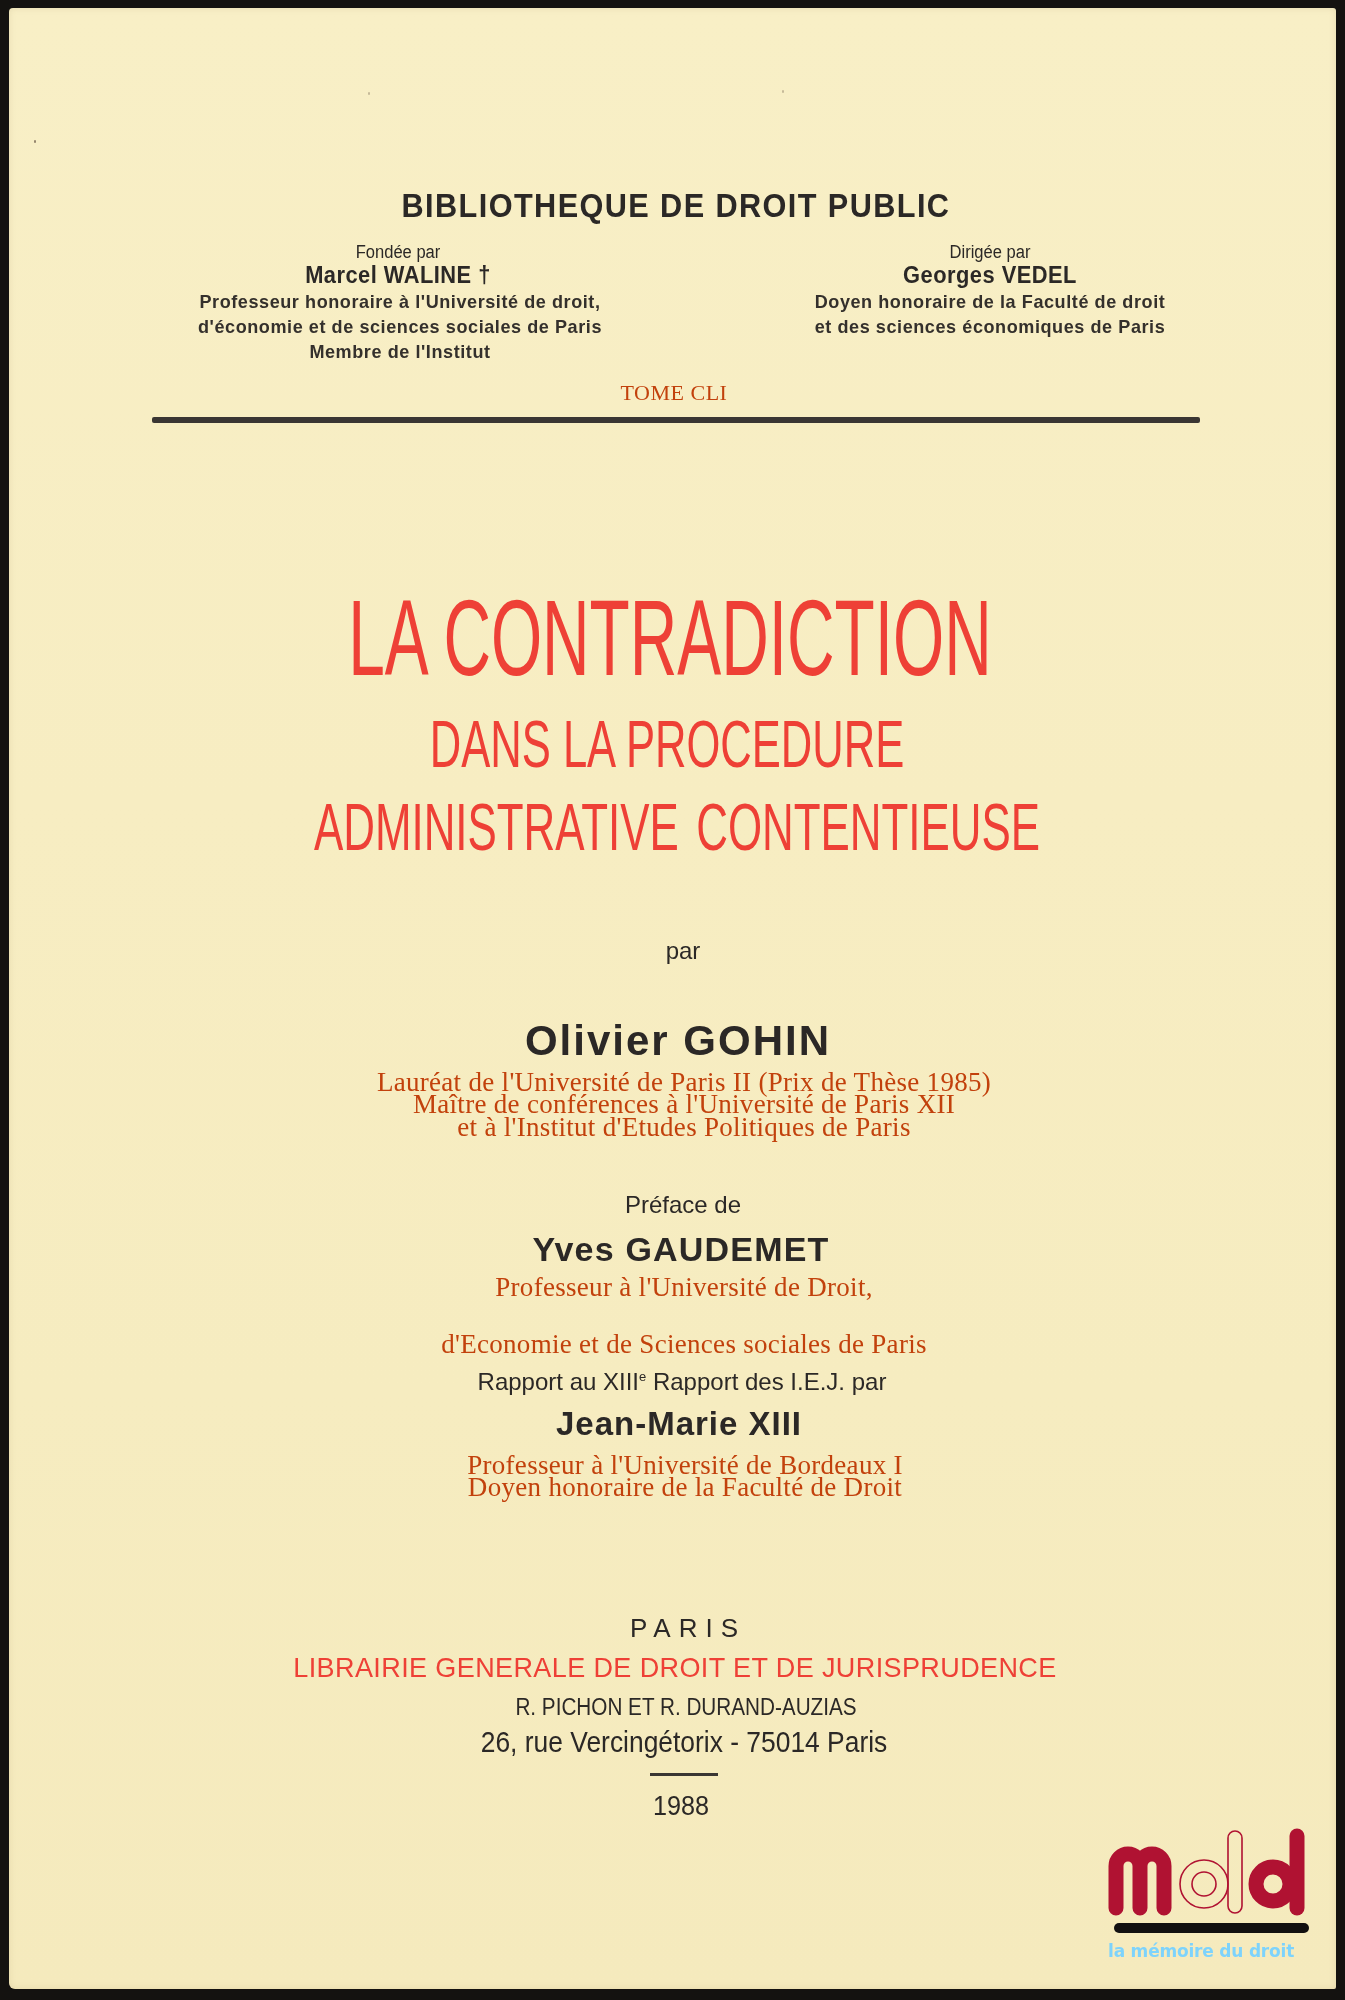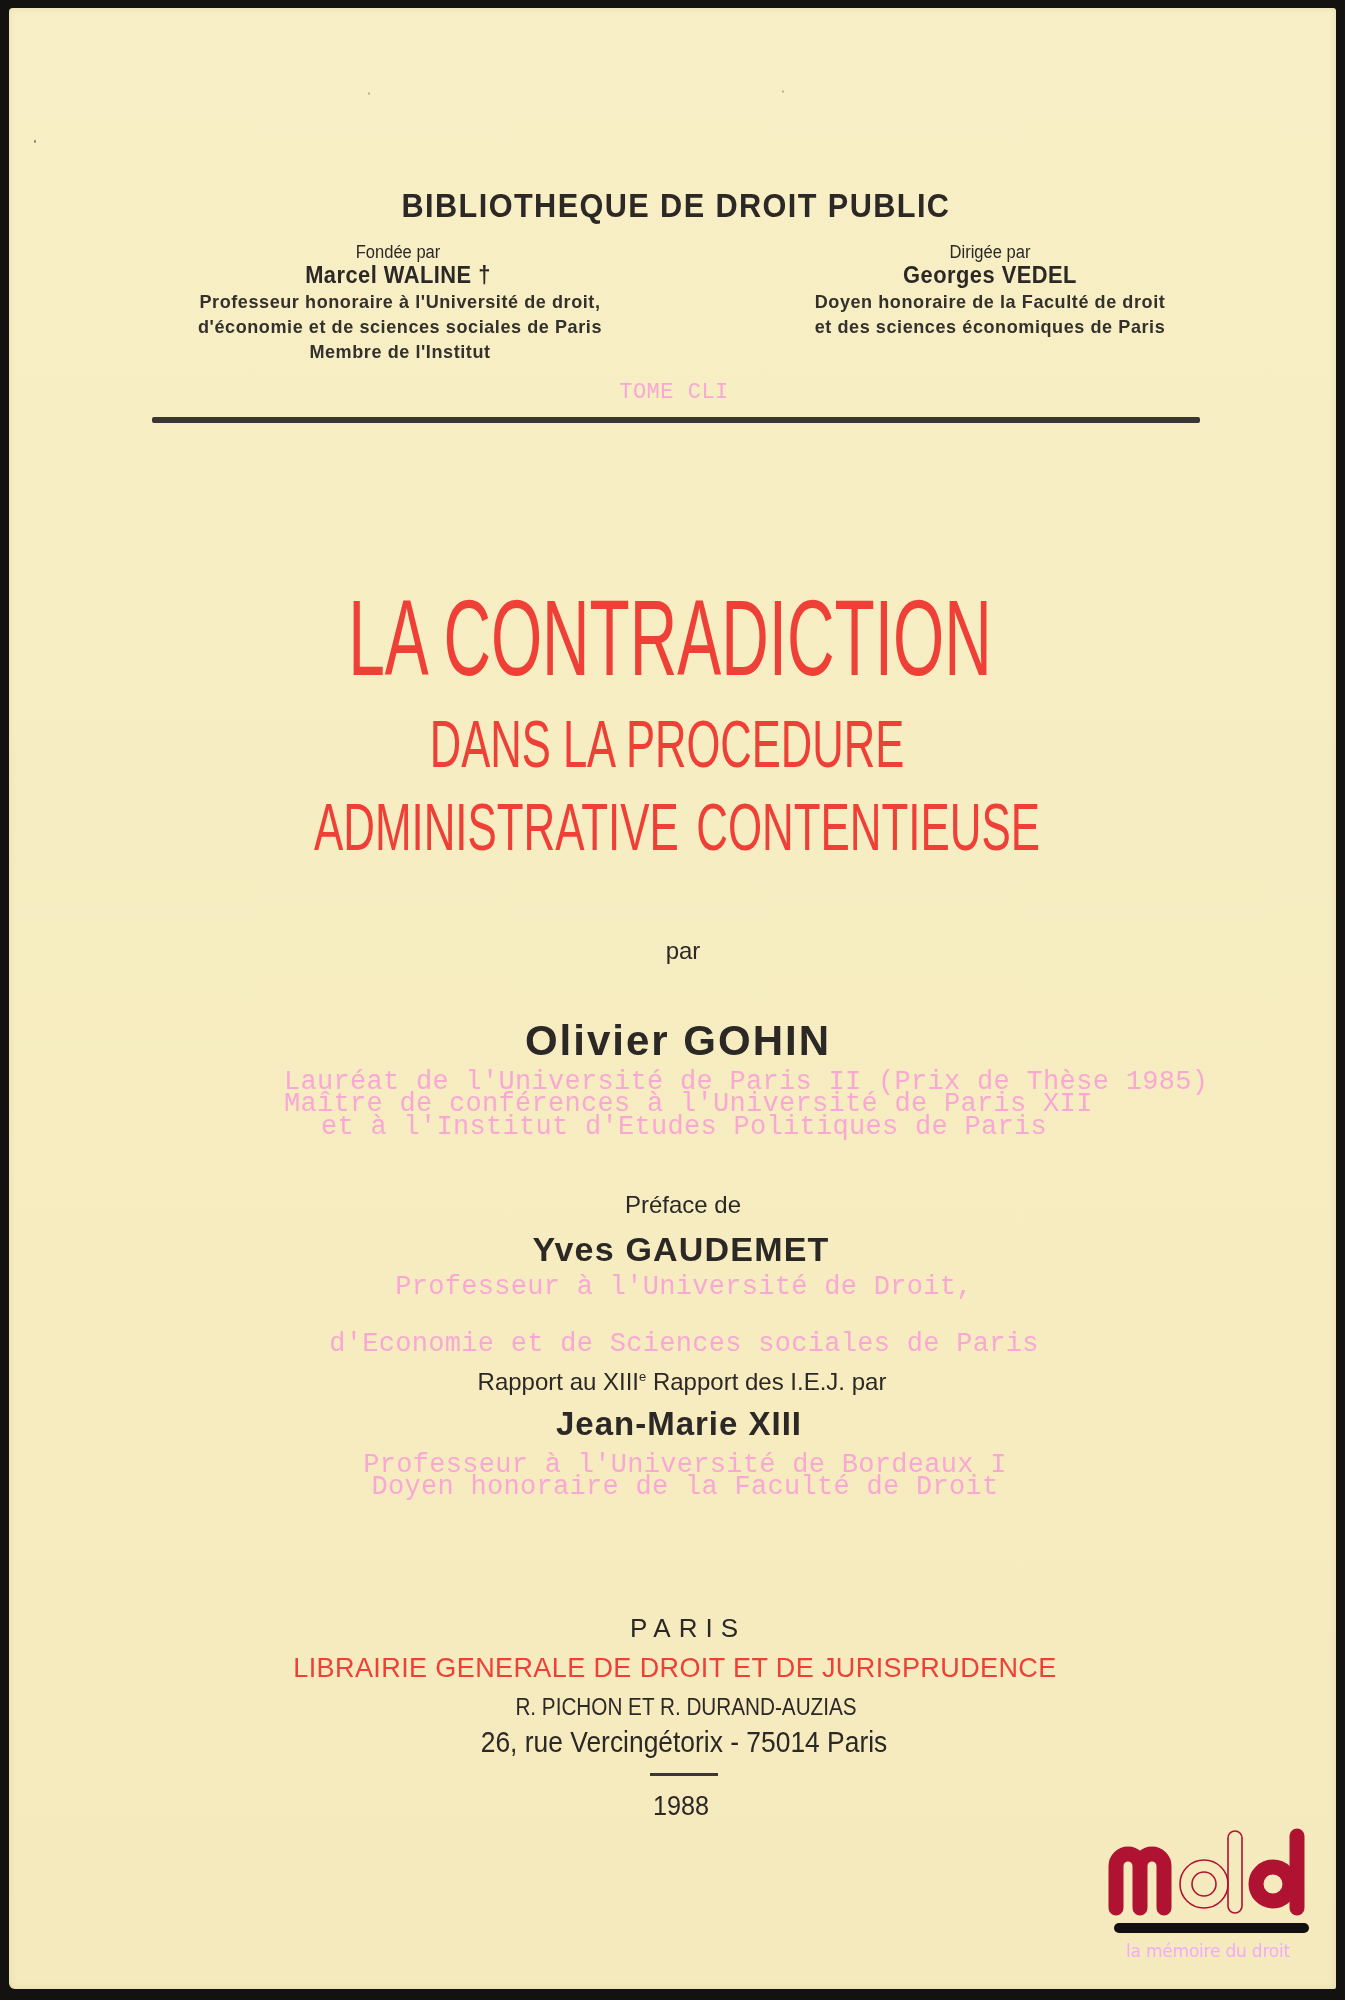--- a/index.html
+++ b/index.html
@@ -8,30 +8,30 @@
     position: absolute; left: 9px; top: 8px; width: 1327px; height: 1981px;
     background: linear-gradient(180deg, #f8efc6 0%, #f7edc2 40%, #f6ecc0 70%, #f5eabd 100%);
     border-radius: 4px 3px 2px 6px;
     box-shadow: inset 0 0 6px rgba(180,160,110,0.25);
   }
   .ln {
     position: absolute; white-space: nowrap; text-align: center;
     line-height: 1; transform-origin: 50% 50%;
   }
   .sans { font-family: "Liberation Sans", "DejaVu Sans", sans-serif; color: #2b2826; }
-  .serif { font-family: Liberation Mono, monospace; color: #f9a8d4; }
+  .serif { font-family: Liberation Serif, serif; color: #c2410c; }
   .bold { font-weight: bold; }
   .red { color: #ee4036; }
   .rule { position: absolute; background: #3a3633; }
   
   .logo { position: absolute; left: 1108px; top: 1826px; width: 210px; height: 150px; }
   .logo-tag {
-    position: absolute; left: 0; top: 115px; width: 200px; text-align: center;
-    font-family: "DejaVu Sans", "Liberation Sans", sans-serif; font-weight: normal;
-    font-size: 17px; color: #f0abfc; letter-spacing: -0.2px; white-space: nowrap;
+    position: absolute; left: 0; top: 115px; width: 200px; text-align: left;
+    font-family: "DejaVu Sans", "Liberation Sans", sans-serif; font-weight: bold;
+    font-size: 17px; color: #7dd3fc; letter-spacing: -0.2px; white-space: nowrap;
   }
   .logo-bar { position: absolute; left: 6px; top: 97px; width: 195px; height: 10px; border-radius: 5px; background: #121010; }
   .speck { position: absolute; width: 2px; height: 3px; background: #6b5a48; border-radius: 1px; opacity: .7; }
 </style>
 </head>
 <body>
 
 <div class="paper"></div>
 
 <div class="speck" style="left:34px;top:140px;"></div>

